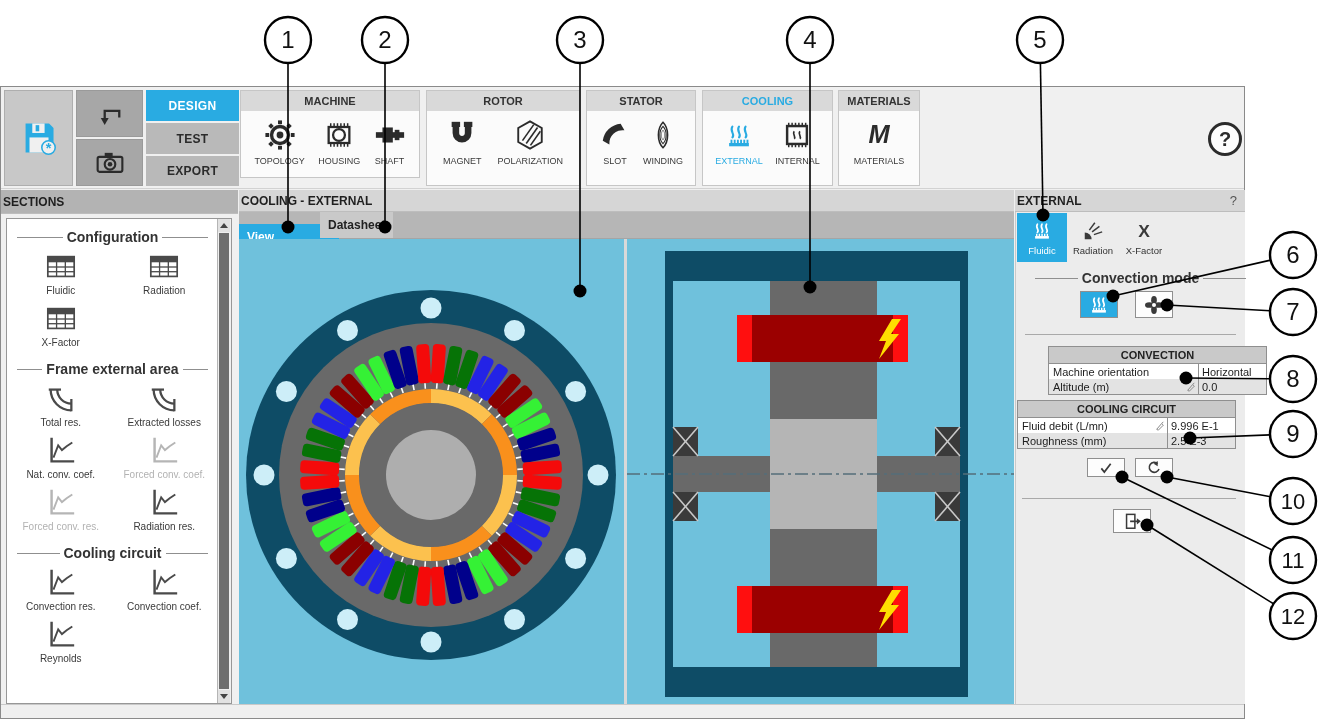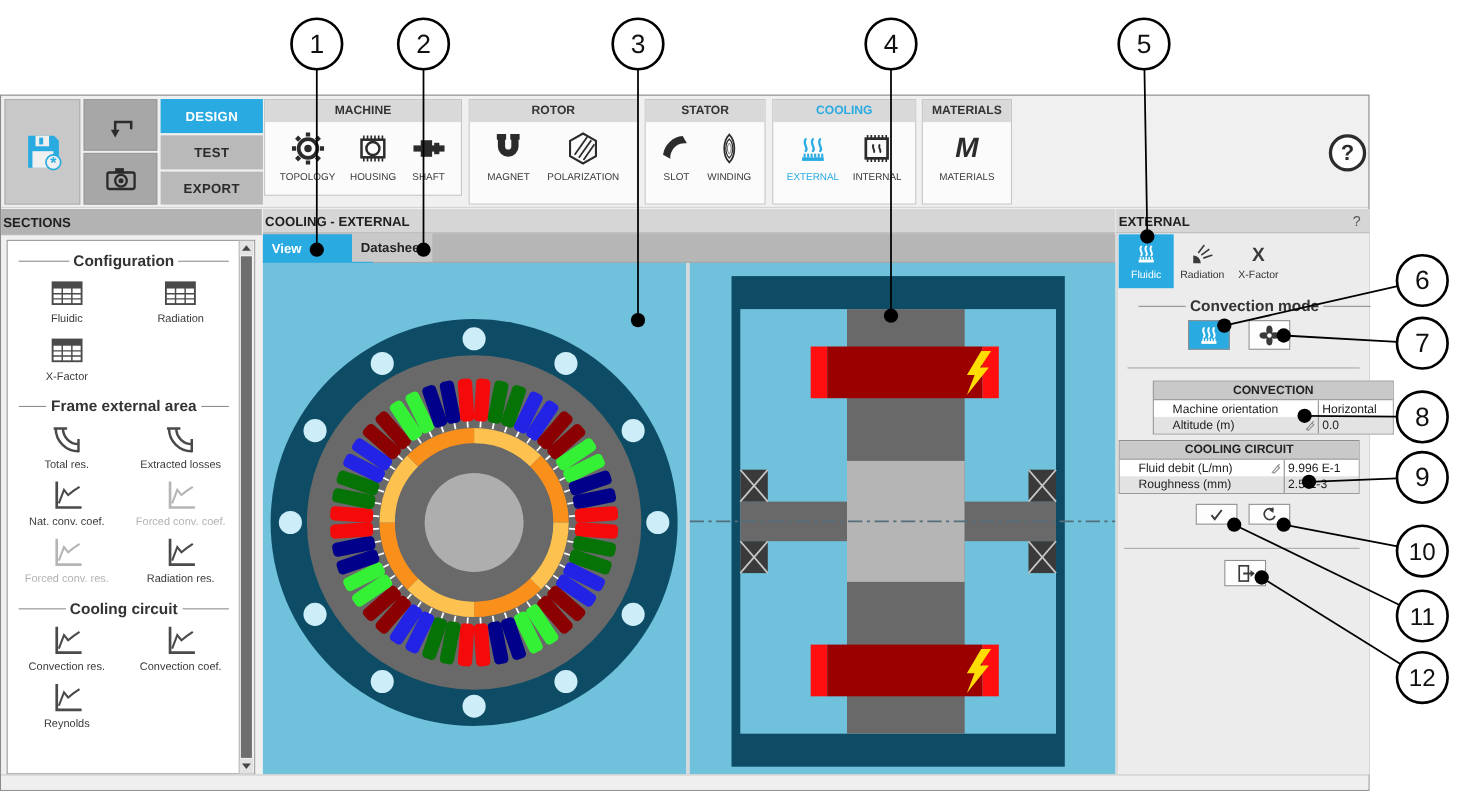--- a/index.html
+++ b/index.html
@@ -47,21 +47,21 @@
   .ptab .lab{font-size:9.5px;color:#333;margin-top:3px;}
   .ptab.active{background:#29abe2;}
   .ptab.active .lab{color:#fff;}
   .toggle{width:38px;height:27px;border:1px solid #8f8f8f;background:#fdfdfd;display:flex;align-items:center;justify-content:center;cursor:pointer;}
   .toggle.active{background:#29abe2;}
   .psep{background:#a9a9a9;height:1px;}
   .ptable{border:1px solid #8f8f8f;background:#fff;}
   .pt-head{height:16px;background:#c9c9c9;border-bottom:1px solid #8f8f8f;font-size:11px;font-weight:bold;color:#222;text-align:center;line-height:16px;}
   .pt-row{display:flex;align-items:center;height:15px;font-size:11px;color:#1c1c1c;background:#fff;}
   .pt-row.alt{background:#e3e3e3;}
-  .pt-lbl{flex:1;padding-left:17px;white-space:nowrap;overflow:hidden;}
+  .pt-lbl{flex:1;padding-left:4px;white-space:nowrap;overflow:hidden;}
   .pt-ico{width:14px;display:flex;align-items:center;justify-content:center;}
   .pt-val{width:64px;border-left:1px solid #909090;padding-left:3px;align-self:stretch;display:flex;align-items:center;}
   .pbtn{width:38px;height:19px;background:#fdfdfd;border:1px solid #8f8f8f;display:flex;align-items:center;justify-content:center;cursor:pointer;}
   #bottom-strip{background:#efefef;border-top:1px solid #c9c9c9;}
   #callout-overlay{position:absolute;left:0;top:0;z-index:50;pointer-events:none;}
   #tb-line{background:#d2d2d2;}
 </style>
 </head>
 <body>
 
@@ -382,21 +382,21 @@
       <div class="sb-arrow" style="bottom:0;">
           <div class="tri-down"></div>
         </div>
     </div>
   </div>
 
   <div class="abs bar-title" style="left:239px;top:190px;width:775px;height:22px;">
       <span>COOLING - EXTERNAL</span>
     </div>
   <div id="tab-strip" class="abs" style="left:239px;top:212px;width:775px;height:27px;"></div>
-  <div class="abs vtab active" style="left:239px;top:213px;width:100px;height:26px;">View</div>
+  <div class="abs vtab active" style="left:239px;top:224px;width:100px;height:26px;">View</div>
   <div class="abs vtab inactive" style="left:320px;top:212px;width:73px;height:26px;">Datasheet</div>
 
   <div class="abs viewarea" style="left:239px;top:239px;width:385px;height:465px;">
     <svg id="radial-svg" viewBox="0 0 385 465" width="385" height="465">
         <circle cx="192" cy="236" r="185" fill="#0e4c66"></circle>
         <circle cx="192.0" cy="69.0" r="10.5" fill="#cdeef8"></circle>
         <circle cx="275.5" cy="91.4" r="10.5" fill="#cdeef8"></circle>
         <circle cx="336.6" cy="152.5" r="10.5" fill="#cdeef8"></circle>
         <circle cx="359.0" cy="236.0" r="10.5" fill="#cdeef8"></circle>
         <circle cx="336.6" cy="319.5" r="10.5" fill="#cdeef8"></circle>

